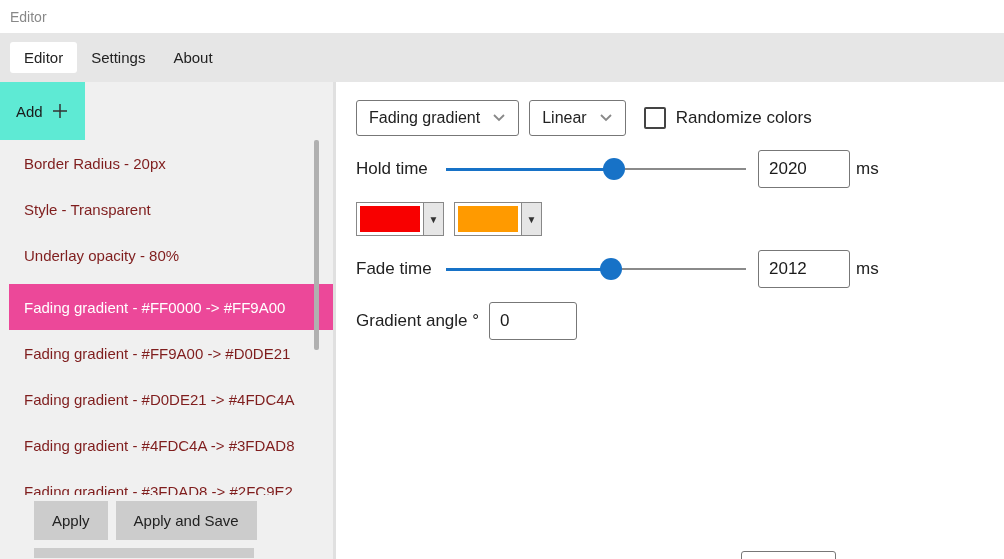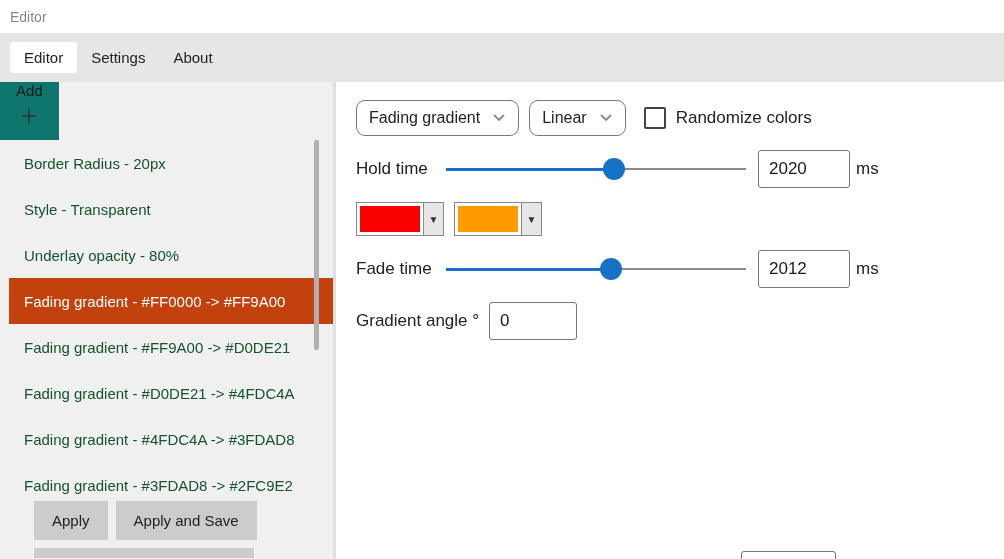--- a/index.html
+++ b/index.html
@@ -57,22 +57,21 @@
   }
   .side-btn {
     display: flex;
     align-items: center;
     gap: 8px;
     padding: 0 16px;
     font-size: 15px;
     cursor: pointer;
   }
   .side-btn.add {
-    background: #0f766e;
-    flex-direction: column;
+    background: #5eead4;
   }
   .icon-plus, .icon-trash {
     display: inline-flex;
     align-items: center;
     justify-content: center;
   }
   .list {
     flex: 1;
     overflow: hidden;
     position: relative;
@@ -81,28 +80,29 @@
   .list-inner {
     height: 100%;
     overflow-y: hidden;
   }
   .list-item {
     height: 46px;
     display: flex;
     align-items: center;
     padding-left: 15px;
     font-size: 15px;
-    color: #14532d;
+    color: #7f1d1d;
     background: #f0f0f0;
     cursor: pointer;
     border-left: 0;
   }
   .list-item.selected {
-    background: #c2410c;
+    background: #ec4899;
     color: #fff;
+    margin-top: 6px;
   }
   .list-scroll-track {
     position: absolute;
     top: 0;
     right: 14px;
     width: 5px;
     height: 210px;
     background: #b0b0b0;
     border-radius: 2px;
   }
@@ -130,21 +130,21 @@
   }
   .row {
     display: flex;
     align-items: center;
     margin-bottom: 14px;
   }
   .select {
     display: inline-flex;
     align-items: center;
     border: 1px solid #777;
-    border-radius: 9px;
+    border-radius: 3px;
     padding: 8px 12px;
     font-size: 16px;
     color: #222;
     background: #fff;
     cursor: pointer;
     gap: 12px;
   }
   .select .chev { color: #888; }
   .checkbox {
     width: 22px;

